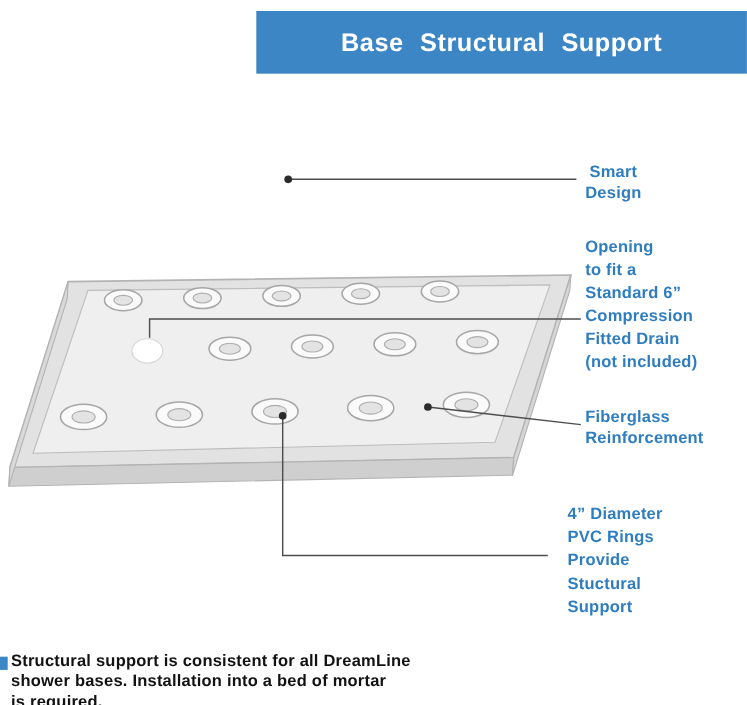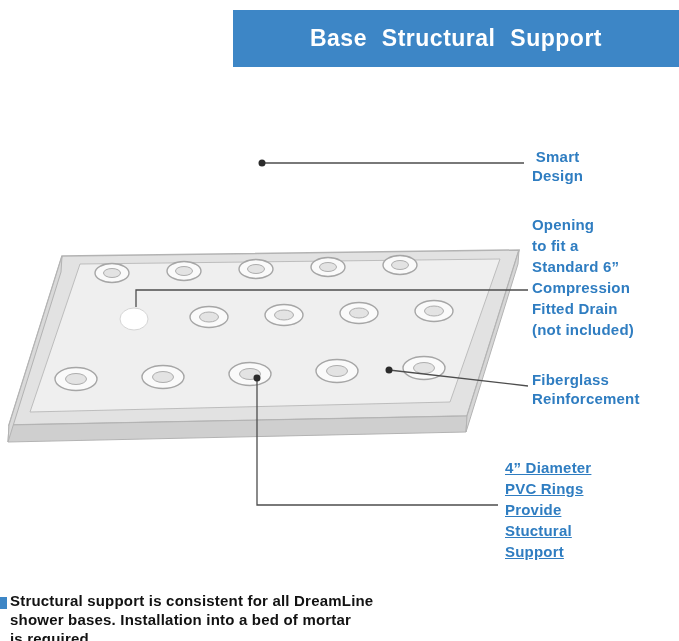--- a/index.html
+++ b/index.html
@@ -15,21 +15,21 @@
     color:#ffffff;font-weight:bold;font-size:23px;letter-spacing:.5px;word-spacing:8px;
   }
   .diagram{position:absolute;left:0;top:0;}
   .callout{
     position:absolute;color:#2f7dc1;font-weight:bold;font-size:15px;
     line-height:19px;white-space:pre-line;letter-spacing:.2px;
   }
   .c0{left:532px;top:147px;text-align:center;}
   .c1{left:532px;top:214px;line-height:21px;}
   .c2{left:532px;top:370px;}
-  .c3{left:505px;top:457px;line-height:21px;text-decoration:underline;}
+  .c3{left:516px;top:457px;line-height:21px;}
   .footer{
     position:absolute;left:10px;top:591px;color:#121212;font-weight:bold;
     font-size:15px;line-height:19px;white-space:pre-line;letter-spacing:.2px;
   }
   .brand-mark{
     position:absolute;left:0;top:597px;width:7px;height:12px;background:#3d86c6;
   }
 </style>
 </head>
 <body>

